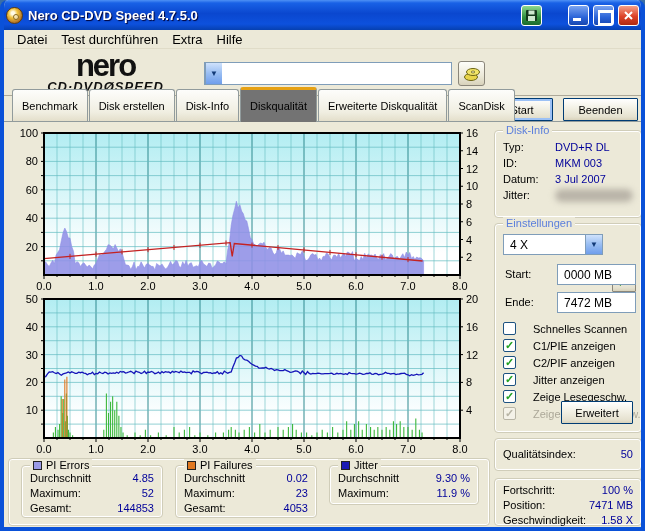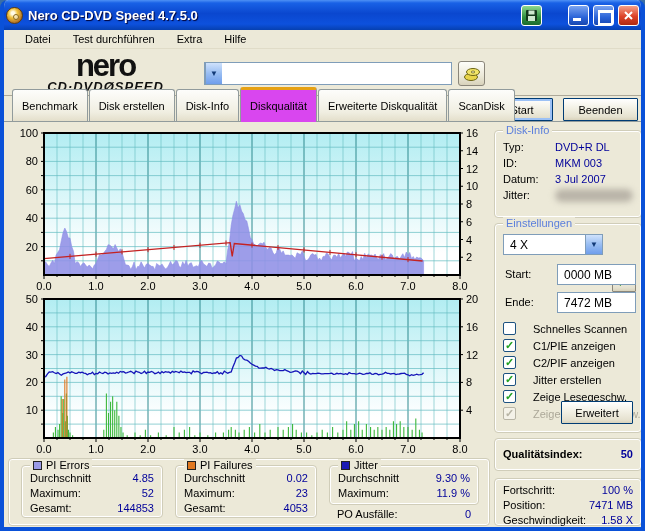--- a/index.html
+++ b/index.html
@@ -23,39 +23,39 @@
   .app-icon::after { content:""; position:absolute; left:6px; top:6px; width:4px; height:4px; border-radius:50%; background:#fff8; border:1px solid #8a6a20;}
   .tb-btn { width:21px; height:21px; border-radius:3px; margin-left:4px; border:1px solid #fff;
     display:flex; align-items:center; justify-content:center; position:relative; }
   .tb-save { background:linear-gradient(180deg,#8fd98f,#2f8f3f 60%,#1d6b2d); margin-right:22px; }
   .tb-min, .tb-max { background:linear-gradient(180deg,#7ba4f0,#2a63d8 60%,#1747b0); }
   .tb-close { background:linear-gradient(180deg,#f5a088,#dd4228 55%,#b02a10); }
   .tb-min::after { content:""; position:absolute; left:4px; bottom:4px; width:8px; height:3px; background:#fff; }
   .tb-max::after { content:""; position:absolute; left:4px; top:4px; width:11px; height:10px; border:2px solid #fff; border-top-width:3px; }
   
   #menubar { position:absolute; left:0; top:30px; width:637px; height:19px; background:#ece9d8; display:flex; align-items:center; padding-left:6px; border-bottom:1px solid #e0dcc8; }
-  .menu-item { font-size:11px; color:#000; padding:2px 7px;margin-left:8px; }
+  .menu-item { font-size:13px; color:#000; padding:2px 7px; }
   
   #header { position:absolute; left:0; top:49px; width:637px; height:47px; background:#ece9d8; border-bottom:1px solid #aca899; }
   #logo { position:absolute; left:14px; top:2px; width:175px; text-align:center; color:#111; }
   #logo .l1 { font-size:31px; font-weight:bold; letter-spacing:-2px; line-height:30px; }
   #logo .l2 { font-size:13px; font-weight:bold; font-style:italic; letter-spacing:1px; line-height:12px; }
   #drive-combo { position:absolute; left:200px; top:13px; width:248px; height:23px; background:#fff; border:1px solid #7f9db9; display:flex; align-items:center; font-size:11px; }
   #drive-combo .combo-text { flex:1; padding-left:5px; color:#000; white-space:nowrap; overflow:hidden; }
   .combo-btn { width:17px; height:100%; background:linear-gradient(180deg,#cfe2fc,#98bdf2 50%,#6f9eec); border-left:1px solid #7f9db9; display:flex; align-items:center; justify-content:center; color:#123a77; font-size:8px; }
   #eject-btn { position:absolute; left:454px; top:12px; width:27px; height:25px; background:linear-gradient(180deg,#fefefa,#ece9d8 60%,#d8d2bb); border:1px solid #8a867a; border-radius:3px; display:flex; align-items:center; justify-content:center; }
   .xp-button { background:linear-gradient(180deg,#ffffff,#f2f0e4 45%,#e5e1cf 85%,#d8d2bb); border:1px solid #003c74; border-radius:1px; font-size:11px; color:#000; display:flex; align-items:center; justify-content:center;margin-top:36px; }
   #start-btn { position:absolute; left:487px; top:13px; width:62px; height:23px; box-shadow:0 0 0 2px #9cc1f5 inset; }
   #quit-btn { position:absolute; left:559px; top:13px; width:75px; height:23px; }
   
   #tabstrip { position:absolute; left:0; top:97px; width:637px; height:25px; display:flex; align-items:flex-end; padding-left:8px; }
   .tab { height:20px; padding:16px 9px; font-size:11px; display:flex; align-items:center;
     background:linear-gradient(180deg,#fdfdfb,#f0eee1 70%,#e2ddc8); border:1px solid #919b9c; border-bottom:none;
     border-radius:3px 3px 0 0; margin-right:1px; color:#000;text-align:right; }
-  .tab.active { height:28px; background:#d946ef; border-top:3px solid #e6a114; font-weight:normal; position:relative; z-index:2; }
+  .tab.active { height:28px; background:#737373; border-top:3px solid #e6a114; font-weight:normal; position:relative; z-index:2; }
   #content { position:absolute; left:0; top:121px; width:637px; height:406px; background:#ece9d8; border-top:1px solid #919b9c; }
   
   svg.chart { position:absolute; left:4px; }
   #chart1 { top:3px; }
   #chart2 { top:171px; }
   
   .groupbox { position:absolute; border:1px solid #d0cdb9; border-radius:4px; box-shadow:0 0 0 1px #ffffff inset; }
   .groupbox .gb-title { position:absolute; top:-7px; left:8px; background:#ece9d8; padding:0 3px; font-size:11px; color:#5a7edc; display:flex; align-items:center; gap:4px; }
   .gb-title.dark { color:#000; }
   .legend-sq { width:9px; height:9px; border:1px solid #222; display:inline-block; }
@@ -562,38 +562,38 @@
         <div class="chk-row">
             <span class="chk">✓</span>
             <span>C1/PIE anzeigen</span>
           </div>
         <div class="chk-row">
             <span class="chk">✓</span>
             <span>C2/PIF anzeigen</span>
           </div>
         <div class="chk-row">
             <span class="chk">✓</span>
-            <span>Jitter erstellen</span>
+            <span>Jitter anzeigen</span>
           </div>
         <div class="chk-row">
             <span class="chk">✓</span>
             <span>Zeige Lesegeschw.</span>
           </div>
         <div class="chk-row disabled">
             <span class="chk">✓</span>
             <span>Zeige Schreibgeschw.</span>
           </div>
       </div>
       <div class="xp-button" style="position:absolute; right:8px; bottom:8px; width:72px; height:23px;">
         <span>Erweitert</span>
       </div>
     </div>
 
     <div class="groupbox" style="left:490px; top:316px; width:148px; height:33px;">
-      <div class="stat-row" style="margin-top:9px;font-weight:bold;">
+      <div class="stat-row" style="margin-top:9px;">
         <span class="lbl">Qualitätsindex:</span>
         <span class="val">50</span>
       </div>
     </div>
 
     <div class="groupbox" style="left:490px; top:356px; width:148px; height:48px;">
       <div class="stat-row" style="margin-top:5px;">
           <span class="lbl">Fortschritt:</span>
           <span class="val">100 %</span>
         </div>
@@ -654,20 +654,16 @@
         </div>
         <div class="stat-row" style="margin-top:6px;">
             <span class="lbl">Durchschnitt</span>
             <span class="val">9.30 %</span>
           </div>
         <div class="stat-row">
             <span class="lbl">Maximum:</span>
             <span class="val">11.9 %</span>
           </div>
       </div>
-      <div class="stat-row" style="position:absolute; left:320px; top:49px; width:150px; margin:0; padding:0 8px;">
-        <span class="lbl">PO Ausfälle:</span>
-        <span class="val">0</span>
-      </div>
     </div>
 
   </div>
 </div>
 
 </body></html>

